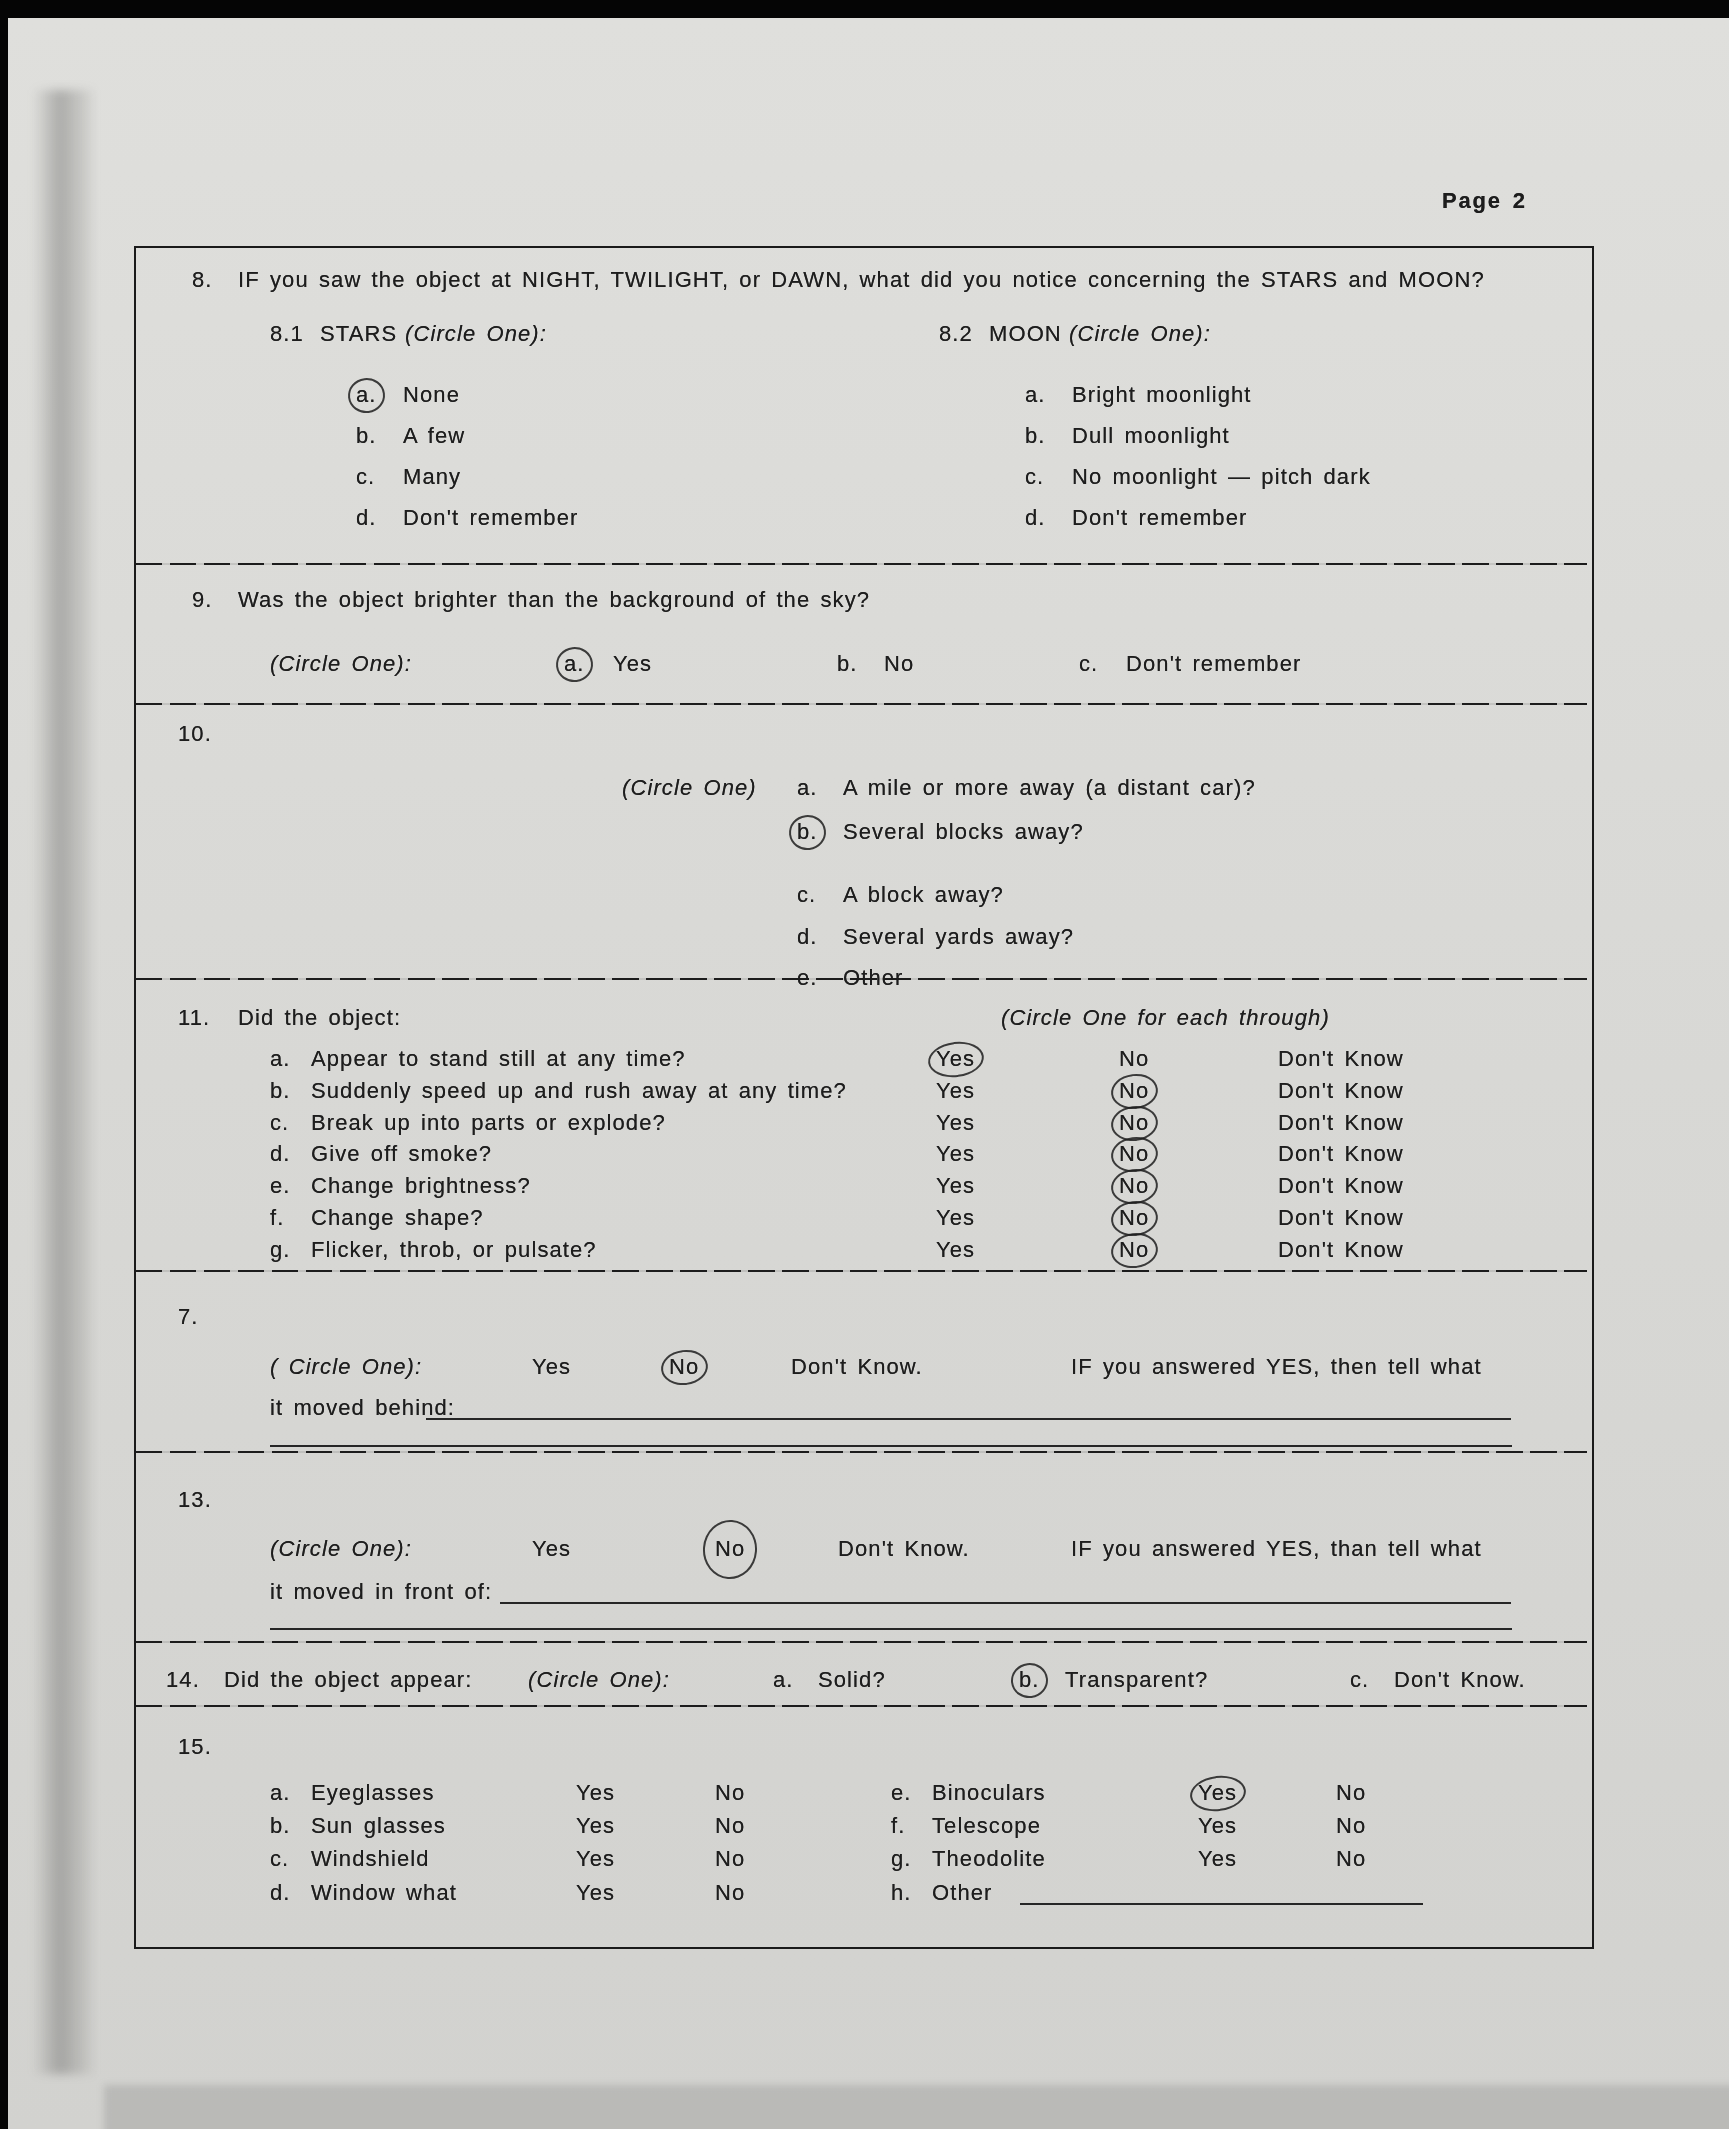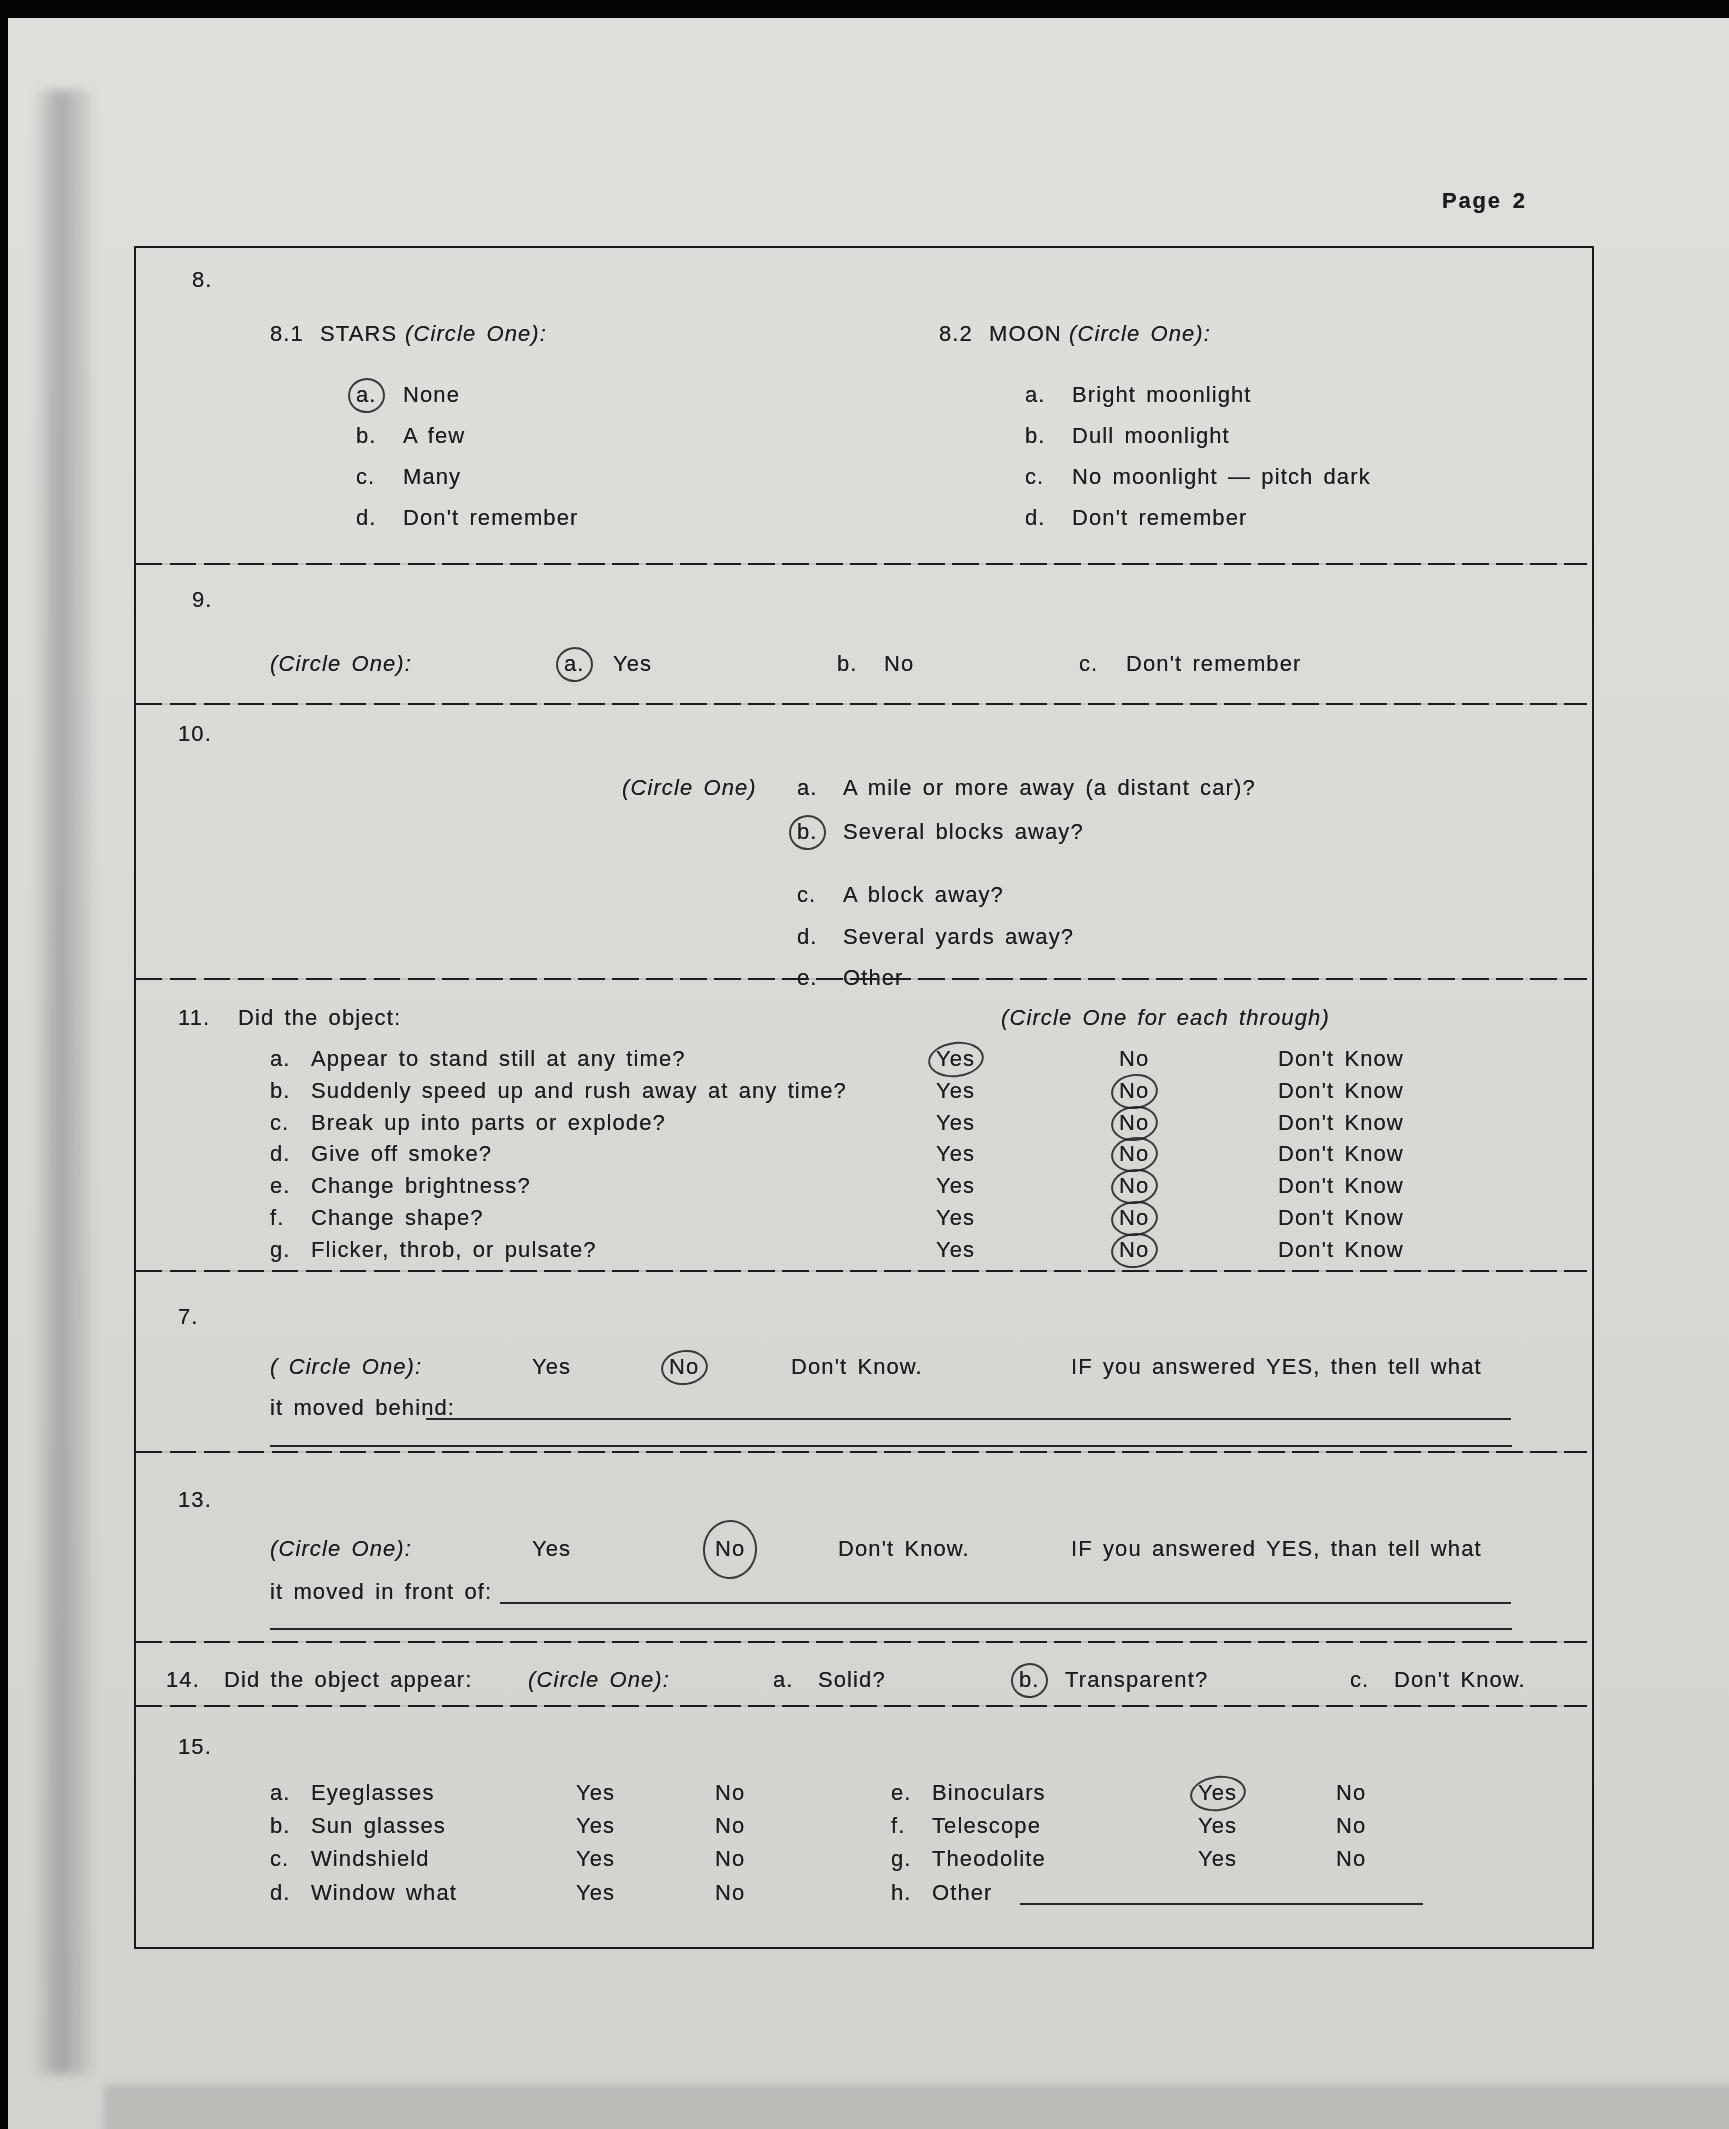--- a/index.html
+++ b/index.html
@@ -40,20 +40,21 @@
 
   <div class="sep" style="top:563px;"></div>
   <div class="sep" style="top:703px;"></div>
   <div class="sep" style="top:978px;"></div>
   <div class="sep" style="top:1270px;"></div>
   <div class="sep" style="top:1451px;"></div>
   <div class="sep" style="top:1641px;"></div>
   <div class="sep" style="top:1705px;"></div>
 
   <div class="t" style="left:192px;top:267px;">8.</div>
+  <div class="t" style="left:238px;top:267px;">IF you saw the object at NIGHT, TWILIGHT, or DAWN, what did you notice concerning the STARS and MOON?</div>
 
   <div class="t" style="left:270px;top:321px;">8.1</div>
   <div class="t" style="left:320px;top:321px;">STARS</div>
   <div class="t it" style="left:405px;top:321px;">(Circle One):</div>
 
   <div class="t" style="left:939px;top:321px;">8.2</div>
   <div class="t" style="left:989px;top:321px;">MOON</div>
   <div class="t it" style="left:1069px;top:321px;">(Circle One):</div>
 
   <div class="t" style="left:356px;top:382px;"><span class="circ">a.</span></div>
@@ -68,20 +69,21 @@
   <div class="t" style="left:1025px;top:382px;">a.</div>
   <div class="t" style="left:1072px;top:382px;">Bright moonlight</div>
   <div class="t" style="left:1025px;top:423px;">b.</div>
   <div class="t" style="left:1072px;top:423px;">Dull moonlight</div>
   <div class="t" style="left:1025px;top:464px;">c.</div>
   <div class="t" style="left:1072px;top:464px;">No moonlight — pitch dark</div>
   <div class="t" style="left:1025px;top:505px;">d.</div>
   <div class="t" style="left:1072px;top:505px;">Don't remember</div>
 
   <div class="t" style="left:192px;top:587px;">9.</div>
+  <div class="t" style="left:238px;top:587px;">Was the object brighter than the background of the sky?</div>
   <div class="t it" style="left:270px;top:651px;">(Circle One):</div>
   <div class="t" style="left:564px;top:651px;"><span class="circ">a.</span></div>
   <div class="t" style="left:613px;top:651px;">Yes</div>
   <div class="t" style="left:837px;top:651px;">b.</div>
   <div class="t" style="left:884px;top:651px;">No</div>
   <div class="t" style="left:1079px;top:651px;">c.</div>
   <div class="t" style="left:1126px;top:651px;">Don't remember</div>
 
   <div class="t" style="left:178px;top:721px;">10.</div>
   <div class="t it" style="left:622px;top:775px;">(Circle One)</div>

